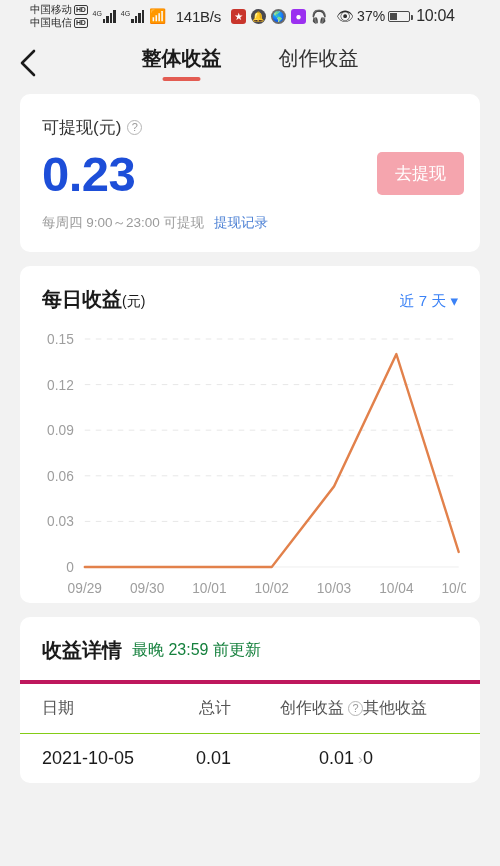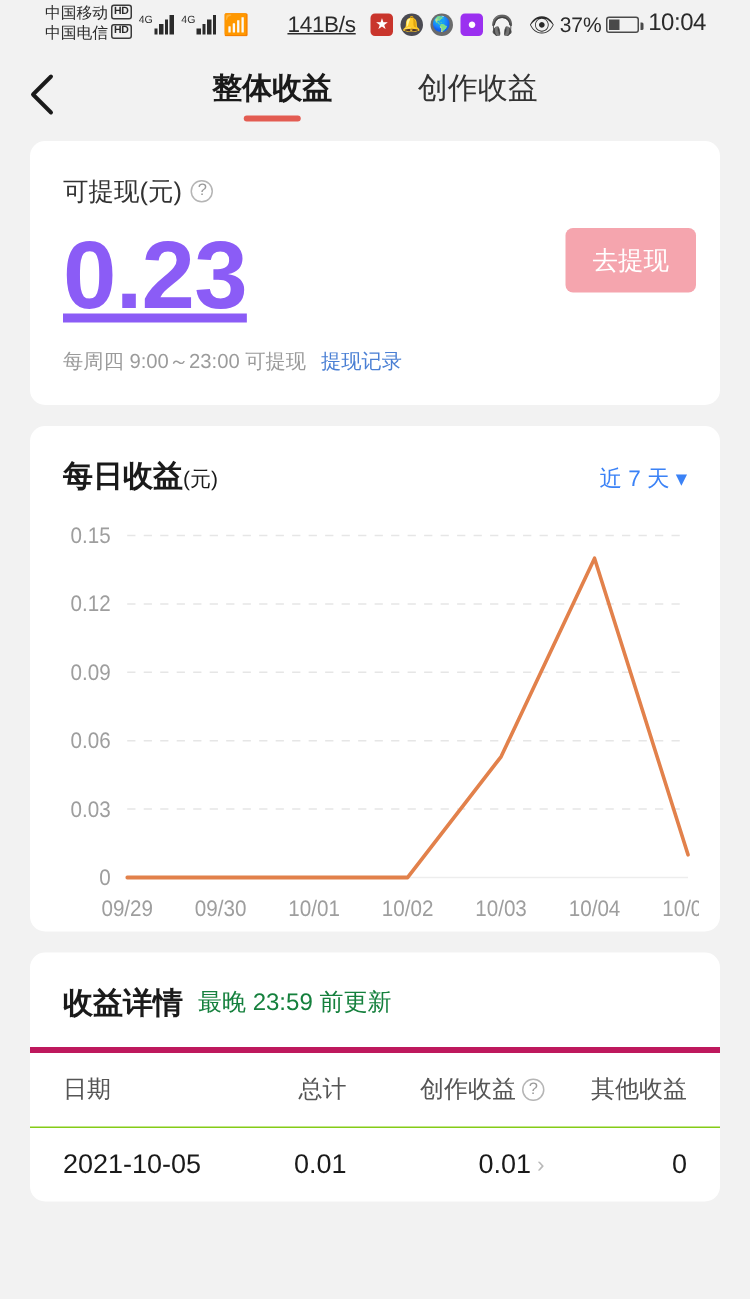--- a/index.html
+++ b/index.html
@@ -10,35 +10,35 @@
     overflow: hidden;
   }
 
   
   .statusbar {
     height: 32px; display: flex; align-items: center;
     padding: 0 8px 0 30px; gap: 5px; color: #2b2b2b;
   }
   .carriers { display: flex; flex-direction: column; justify-content: center;
               font-size: 10.5px; line-height: 13px; }
-  .carrier-row { display: flex; align-items: flex-start; gap: 2px; white-space: nowrap; }
+  .carrier-row { display: flex; align-items: center; gap: 2px; white-space: nowrap; }
   .hd-badge {
     border: 1px solid #3a3a3a; border-radius: 2px; font-size: 7px;
     line-height: 8px; padding: 0 1px; font-weight: bold; letter-spacing: -0.3px;
   }
   .sig { display: flex; align-items: flex-end; gap: 1px; height: 13px; }
   .sig i { display: block; width: 2.5px; background: #2b2b2b; }
   .sig i:nth-child(1) { height: 4px; }
   .sig i:nth-child(2) { height: 7px; }
   .sig i:nth-child(3) { height: 10px; }
   .sig i:nth-child(4) { height: 13px; }
   .gnum { font-size: 7px; vertical-align: top; margin-right: 1px; }
   .sigwrap { display: flex; align-items: flex-start; }
   .wifi { font-size: 14px; line-height: 1; }
-  .netspeed { font-size: 15px; margin-left: 20px; letter-spacing: -0.2px; text-decoration: underline; }
+  .netspeed { font-size: 15px; margin-left: 4px; letter-spacing: -0.2px; }
   .trayicons { display: flex; align-items: center; gap: 5px; margin-left: 5px; }
   .tray-ic { width: 15px; height: 15px; border-radius: 3px; display: flex;
              align-items: center; justify-content: center; font-size: 10px; color: #fff; }
   .ic-red { background: #c9352c; }
   .ic-dark { background: #4a4a52; border-radius: 50%; }
   .ic-globe { background: #6b6b6b; border-radius: 50%; }
   .ic-purple { background: #9b30f0; }
   .ic-head { color: #3a3a3a; font-size: 13px; }
   .batt-area { display: flex; align-items: center; gap: 3px; margin-left: 4px; font-size: 14px; }
   .batt { width: 22px; height: 11px; border: 1.5px solid #4a4a4a; border-radius: 2px;
@@ -61,22 +61,22 @@
     width: 38px; height: 4px; border-radius: 2px; background: #e35c52;
   }
 
   
   .card { background: #fff; border-radius: 10px; margin: 0 20px 14px; }
 
   .wd-card { padding: 22px 22px 20px; position: relative; }
   .wd-label { display: flex; align-items: center; gap: 6px; font-size: 17px; color: #333; }
   .qmark { width: 15px; height: 15px; border: 1px solid #b5b5b5; border-radius: 50%;
            color: #9a9a9a; font-size: 11px; line-height: 13px; text-align: center; }
-  .wd-amount { font-size: 64px; font-weight: bold; color: #8b5cf6; line-height: 1.2;
-               margin-top: 6px; letter-spacing: -0.5px; text-decoration: underline; }
+  .wd-amount { font-size: 49px; font-weight: bold; color: #1d4ed8; line-height: 1.2;
+               margin-top: 6px; letter-spacing: -0.5px; }
   .wd-foot { margin-top: 10px; font-size: 13.5px; color: #9b9b9b; display: flex;
              align-items: center; gap: 10px; }
   .wd-link { color: #4a7fd4; cursor: pointer; }
   .wd-btn {
     position: absolute; right: 16px; top: 58px;
     background: #f5a5ae; color: #fff; border: none; border-radius: 5px;
     font-size: 17px; padding: 10px 18px; cursor: pointer;
     font-family: inherit;
   }
 
@@ -93,21 +93,21 @@
   .dt-head { display: flex; align-items: center; gap: 10px; padding: 20px 22px 16px; }
   .dt-title { font-size: 20px; font-weight: bold; color: #1a1a1a; }
   .dt-sub { font-size: 16px; color: #15803d; }
   .dt-row { display: flex; align-items: center; padding: 14px 22px; font-size: 16px; }
   .dt-row.header { color: #555; border-top: 4px solid #be185d; }
   .dt-row.body { color: #1a1a1a; font-size: 18px; border-top: 1px solid #84cc16; }
   .c-date { flex: 0 0 150px; text-align: left; }
   .c-total { flex: 1; text-align: right; padding-right: 22px; }
   .c-create { flex: 0 0 110px; text-align: right; display: flex;
               align-items: center; justify-content: flex-end; gap: 4px; }
-  .c-other { flex: 0 0 95px; text-align: right; }
+  .c-other { flex: 0 0 95px; }
   .chev { color: #b9b9b9; font-size: 15px; }
 </style>
 </head>
 <body>
 
 <div class="statusbar">
   <div class="carriers">
     <div class="carrier-row">
       <span>中国移动</span>
       <span class="hd-badge">HD</span>

